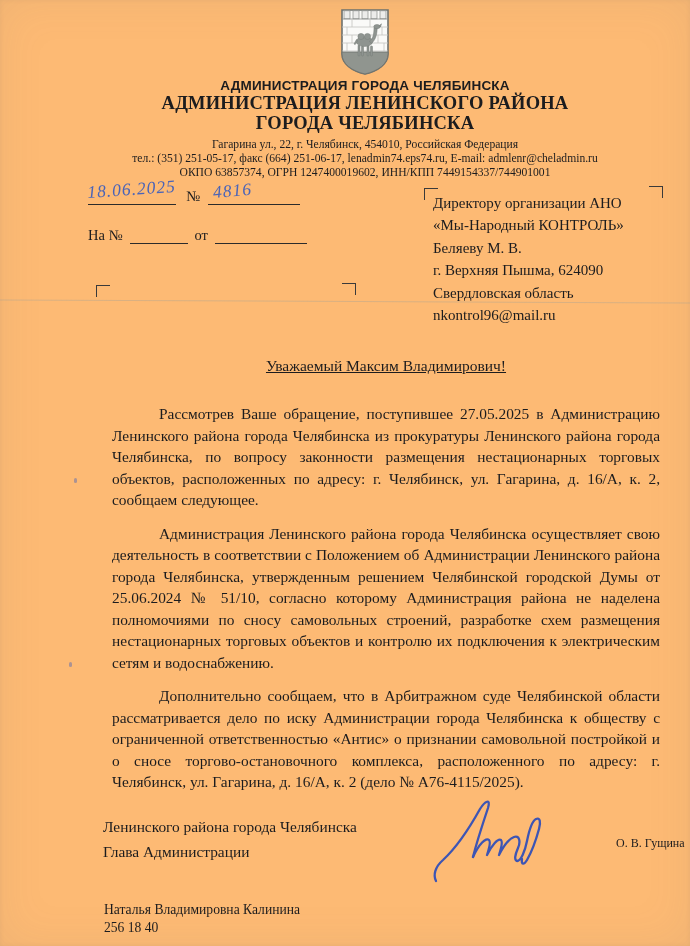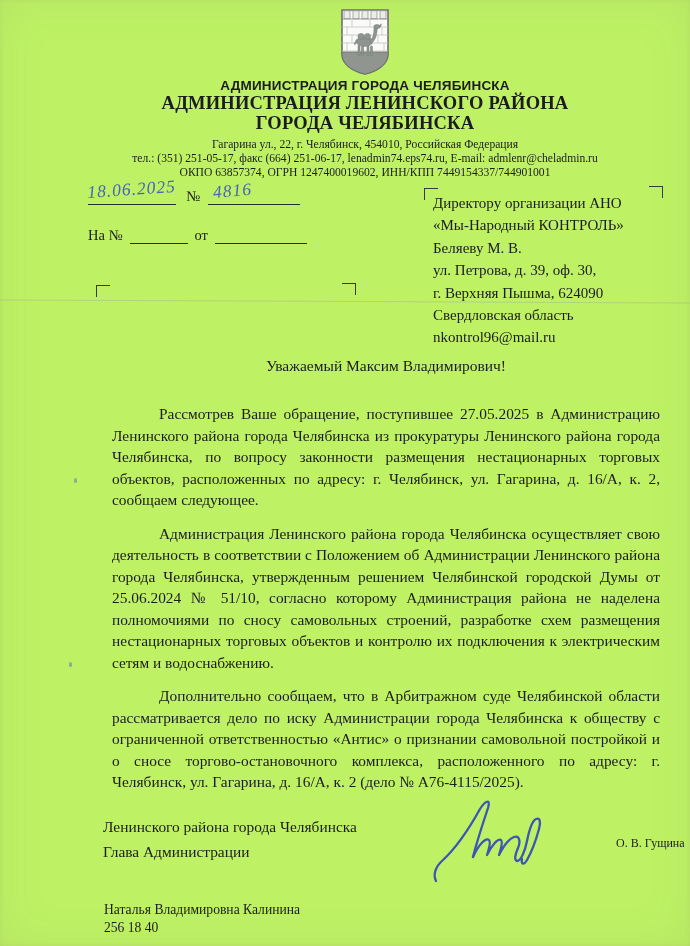--- a/index.html
+++ b/index.html
@@ -1,18 +1,18 @@
 <!DOCTYPE html>
 <html lang="ru"><head>
 <meta charset="utf-8">
 <style>
   html,body{margin:0;padding:0;background:#e9e9e7;}
   .page{
     position:relative;width:690px;height:946px;margin:0 auto;
-    background:#bef264;overflow:hidden;
+    background:#fdba74;overflow:hidden;
     font-family:"Liberation Serif","DejaVu Serif",serif;color:#1c1c1e;
     box-shadow:inset 0 0 46px rgba(120,118,105,.10), inset 0 0 4px rgba(120,118,105,.12);
   }
   
   .letterhead{position:absolute;left:40px;top:0;width:650px;text-align:center;}
   .emblem{margin:8px auto 2px;display:block;}
   .parent-org{font-family:"Liberation Sans","DejaVu Sans",sans-serif;font-weight:bold;font-size:13.5px;letter-spacing:.2px;margin-top:2px;}
   .org-big{font-family:Liberation Serif, serif;font-weight:bold;font-size:18.5px;line-height:20px;letter-spacing:.2px;}
   .lh-small{font-size:11.6px;line-height:13.2px;margin-top:1px;}
   .lh-small.first{margin-top:5px;}
@@ -30,21 +30,21 @@
   .hand.num{left:6px;transform:rotate(-5deg);}
   
   .recipient{position:absolute;left:433px;top:192px;width:232px;font-size:15px;line-height:22.4px;}
   .corner{position:absolute;width:13px;height:11px;}
   .corner.tl{border-top:1.6px solid #3a3a3a;border-left:1.6px solid #3a3a3a;}
   .corner.tr{border-top:1.6px solid #3a3a3a;border-right:1.6px solid #3a3a3a;}
   
   .crease{position:absolute;left:0;width:690px;height:1px;background:rgba(165,163,150,.40);transform:rotate(.25deg);}
   .speck{position:absolute;width:3px;height:5px;background:rgba(74,100,184,.45);border-radius:2px;}
   
-  .salutation{position:absolute;left:100px;top:357px;width:572px;text-align:center;font-size:15.5px;}
+  .salutation{position:absolute;left:100px;top:357px;width:572px;text-align:center;font-size:15.5px;text-decoration:underline;}
   .body-text{position:absolute;left:100px;top:391px;width:572px;font-size:15.4px;line-height:21.5px;text-align:justify;}
   .body-text p{margin:12px;text-indent:47px;}
   
   .sig-title{position:absolute;left:103px;top:815px;font-size:15.4px;line-height:24.5px;}
   .sig-name{position:absolute;left:616px;top:836px;font-size:12px;}
   .sig-svg{position:absolute;left:430px;top:793px;}
   
   .footer{position:absolute;left:104px;top:901px;font-size:13.6px;line-height:17.5px;}
 </style>
 </head>
@@ -127,21 +127,20 @@
   <div class="corner tr" style="left:342px;top:283px;"></div>
 
   <div class="crease" style="top:301px;"></div>
   <div class="speck" style="left:74px;top:478px;"></div>
   <div class="speck" style="left:69px;top:662px;"></div>
 
   <div class="recipient">
     <div>Директору организации АНО</div>
     <div>«Мы-Народный КОНТРОЛЬ»</div>
     <div>Беляеву М. В.</div>
-    <div>ул. Петрова, д. 39, оф. 30,</div>
     <div>г. Верхняя Пышма, 624090</div>
     <div>Свердловская область</div>
     <div>nkontrol96@mail.ru</div>
   </div>
 
   <div class="salutation">Уважаемый Максим Владимирович!</div>
 
   <div class="body-text">
     <p>Рассмотрев Ваше обращение, поступившее 27.05.2025 в Администрацию Ленинского района города Челябинска из прокуратуры Ленинского района города Челябинска, по вопросу законности размещения нестационарных торговых объектов, расположенных по адресу: г. Челябинск, ул. Гагарина, д. 16/А, к. 2, сообщаем следующее.</p>
     <p>Администрация Ленинского района города Челябинска осуществляет свою деятельность в соответствии с Положением об Администрации Ленинского района города Челябинска, утвержденным решением Челябинской городской Думы от 25.06.2024 № 51/10, согласно которому Администрация района не наделена полномочиями по сносу самовольных строений, разработке схем размещения нестационарных торговых объектов и контролю их подключения к электрическим сетям и водоснабжению.</p>

